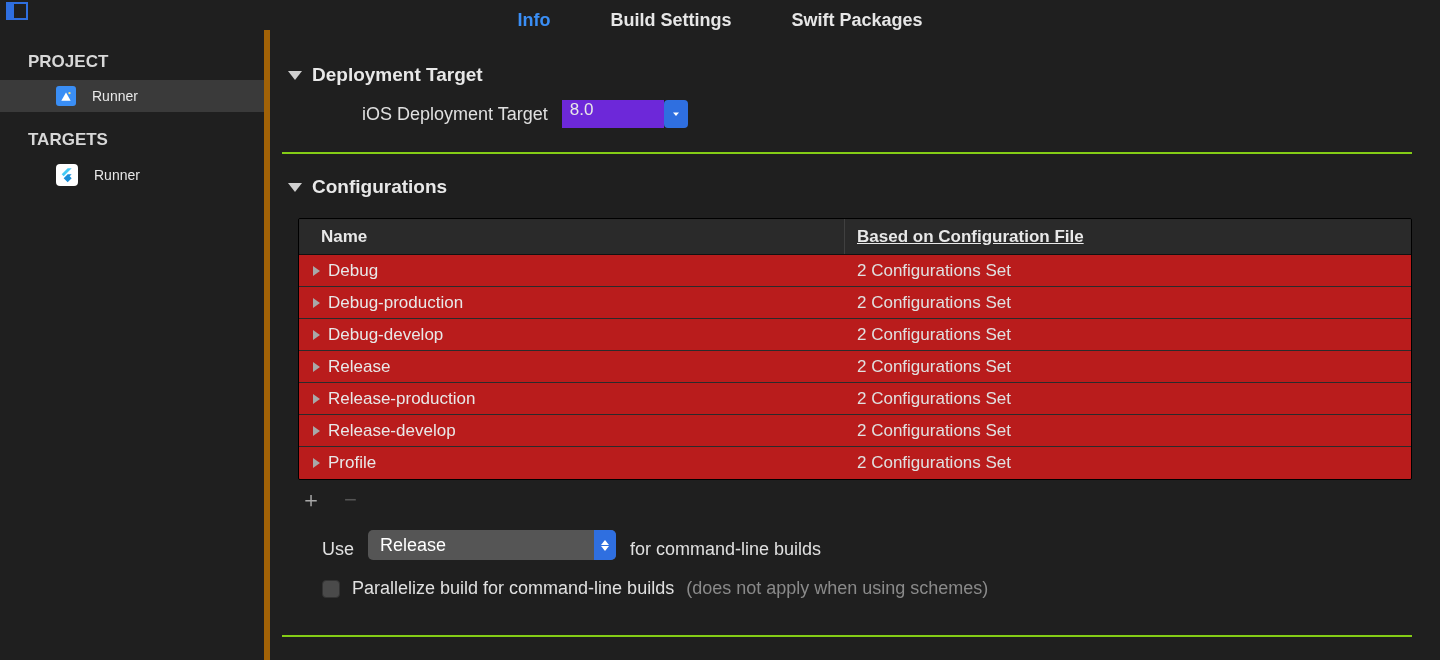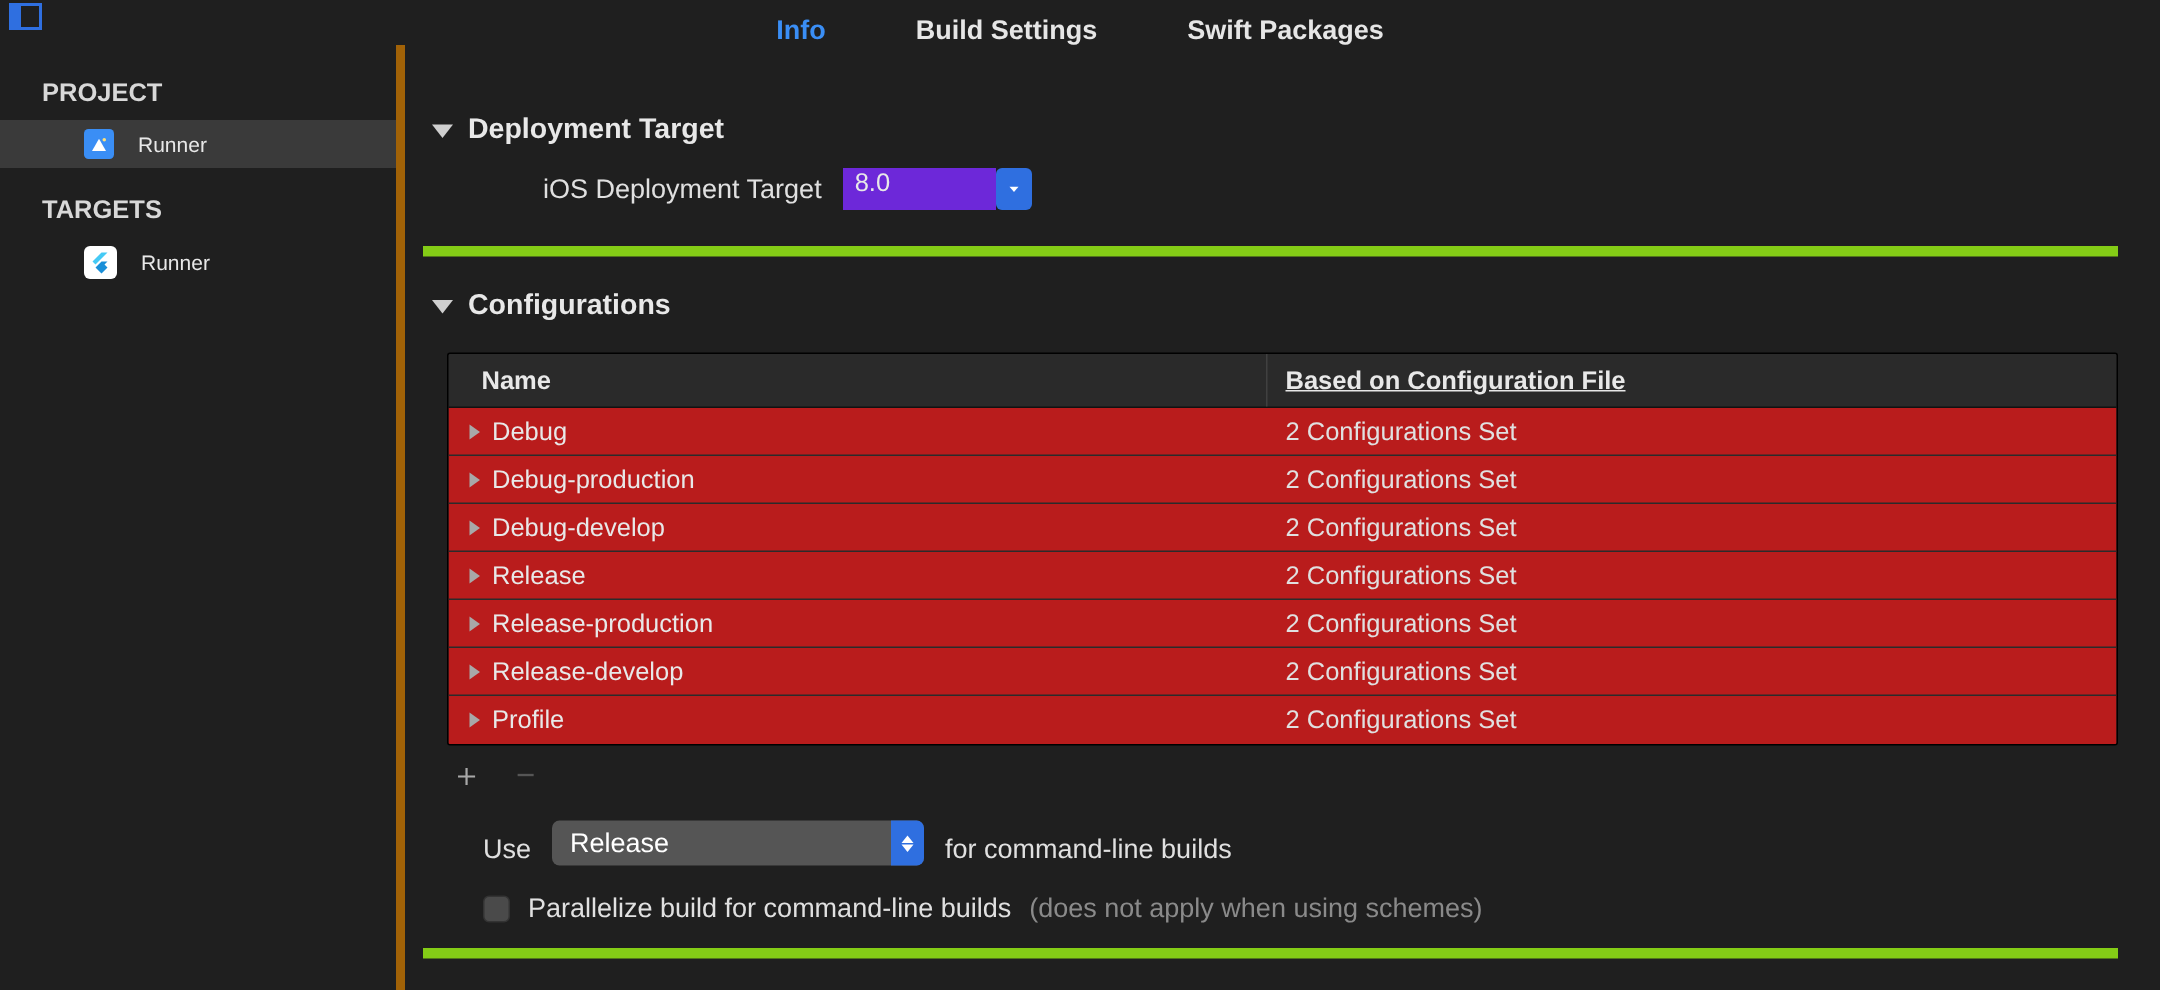--- a/index.html
+++ b/index.html
@@ -80,23 +80,22 @@
   }
   .icon-flutter svg { width:16px; height:16px; }
 
   .main {
     flex: 1;
     padding: 30px 28px 0 12px;
     overflow-y: auto;
   }
   .section {
     padding-bottom: 24px;
-    border-bottom: 7px solid #84cc16;
+    border-bottom: 2px solid #84cc16;
     margin-bottom: 18px;
-    margin-top: 12px;
   }
   .section-header {
     display: flex; align-items: center;
     gap: 10px;
     padding: 4px 0 14px 6px;
     font-size: 19px;
     font-weight: 700;
     color: #e8e8e8;
   }
   .disclosure {
@@ -137,21 +136,21 @@
     height: 100%;
   }
   .combo-btn {
     width: 24px; height: 100%;
     background: #2f6fe0;
     border-radius: 4px;
     display:flex; align-items:center; justify-content:center;
   }
   .combo-btn svg { width:12px; height:12px; fill:#fff; }
 
-  .config-section { padding-bottom: 16px; }
+  .config-section { padding-bottom: 36px; }
   .config-table {
     margin: 6px 0 0 16px;
     width: calc(100% - 16px);
     border: 1px solid #000;
     border-radius: 2px;
     overflow: hidden;
   }
   .ct-head {
     display: flex;
     background: #2a2a2a;

